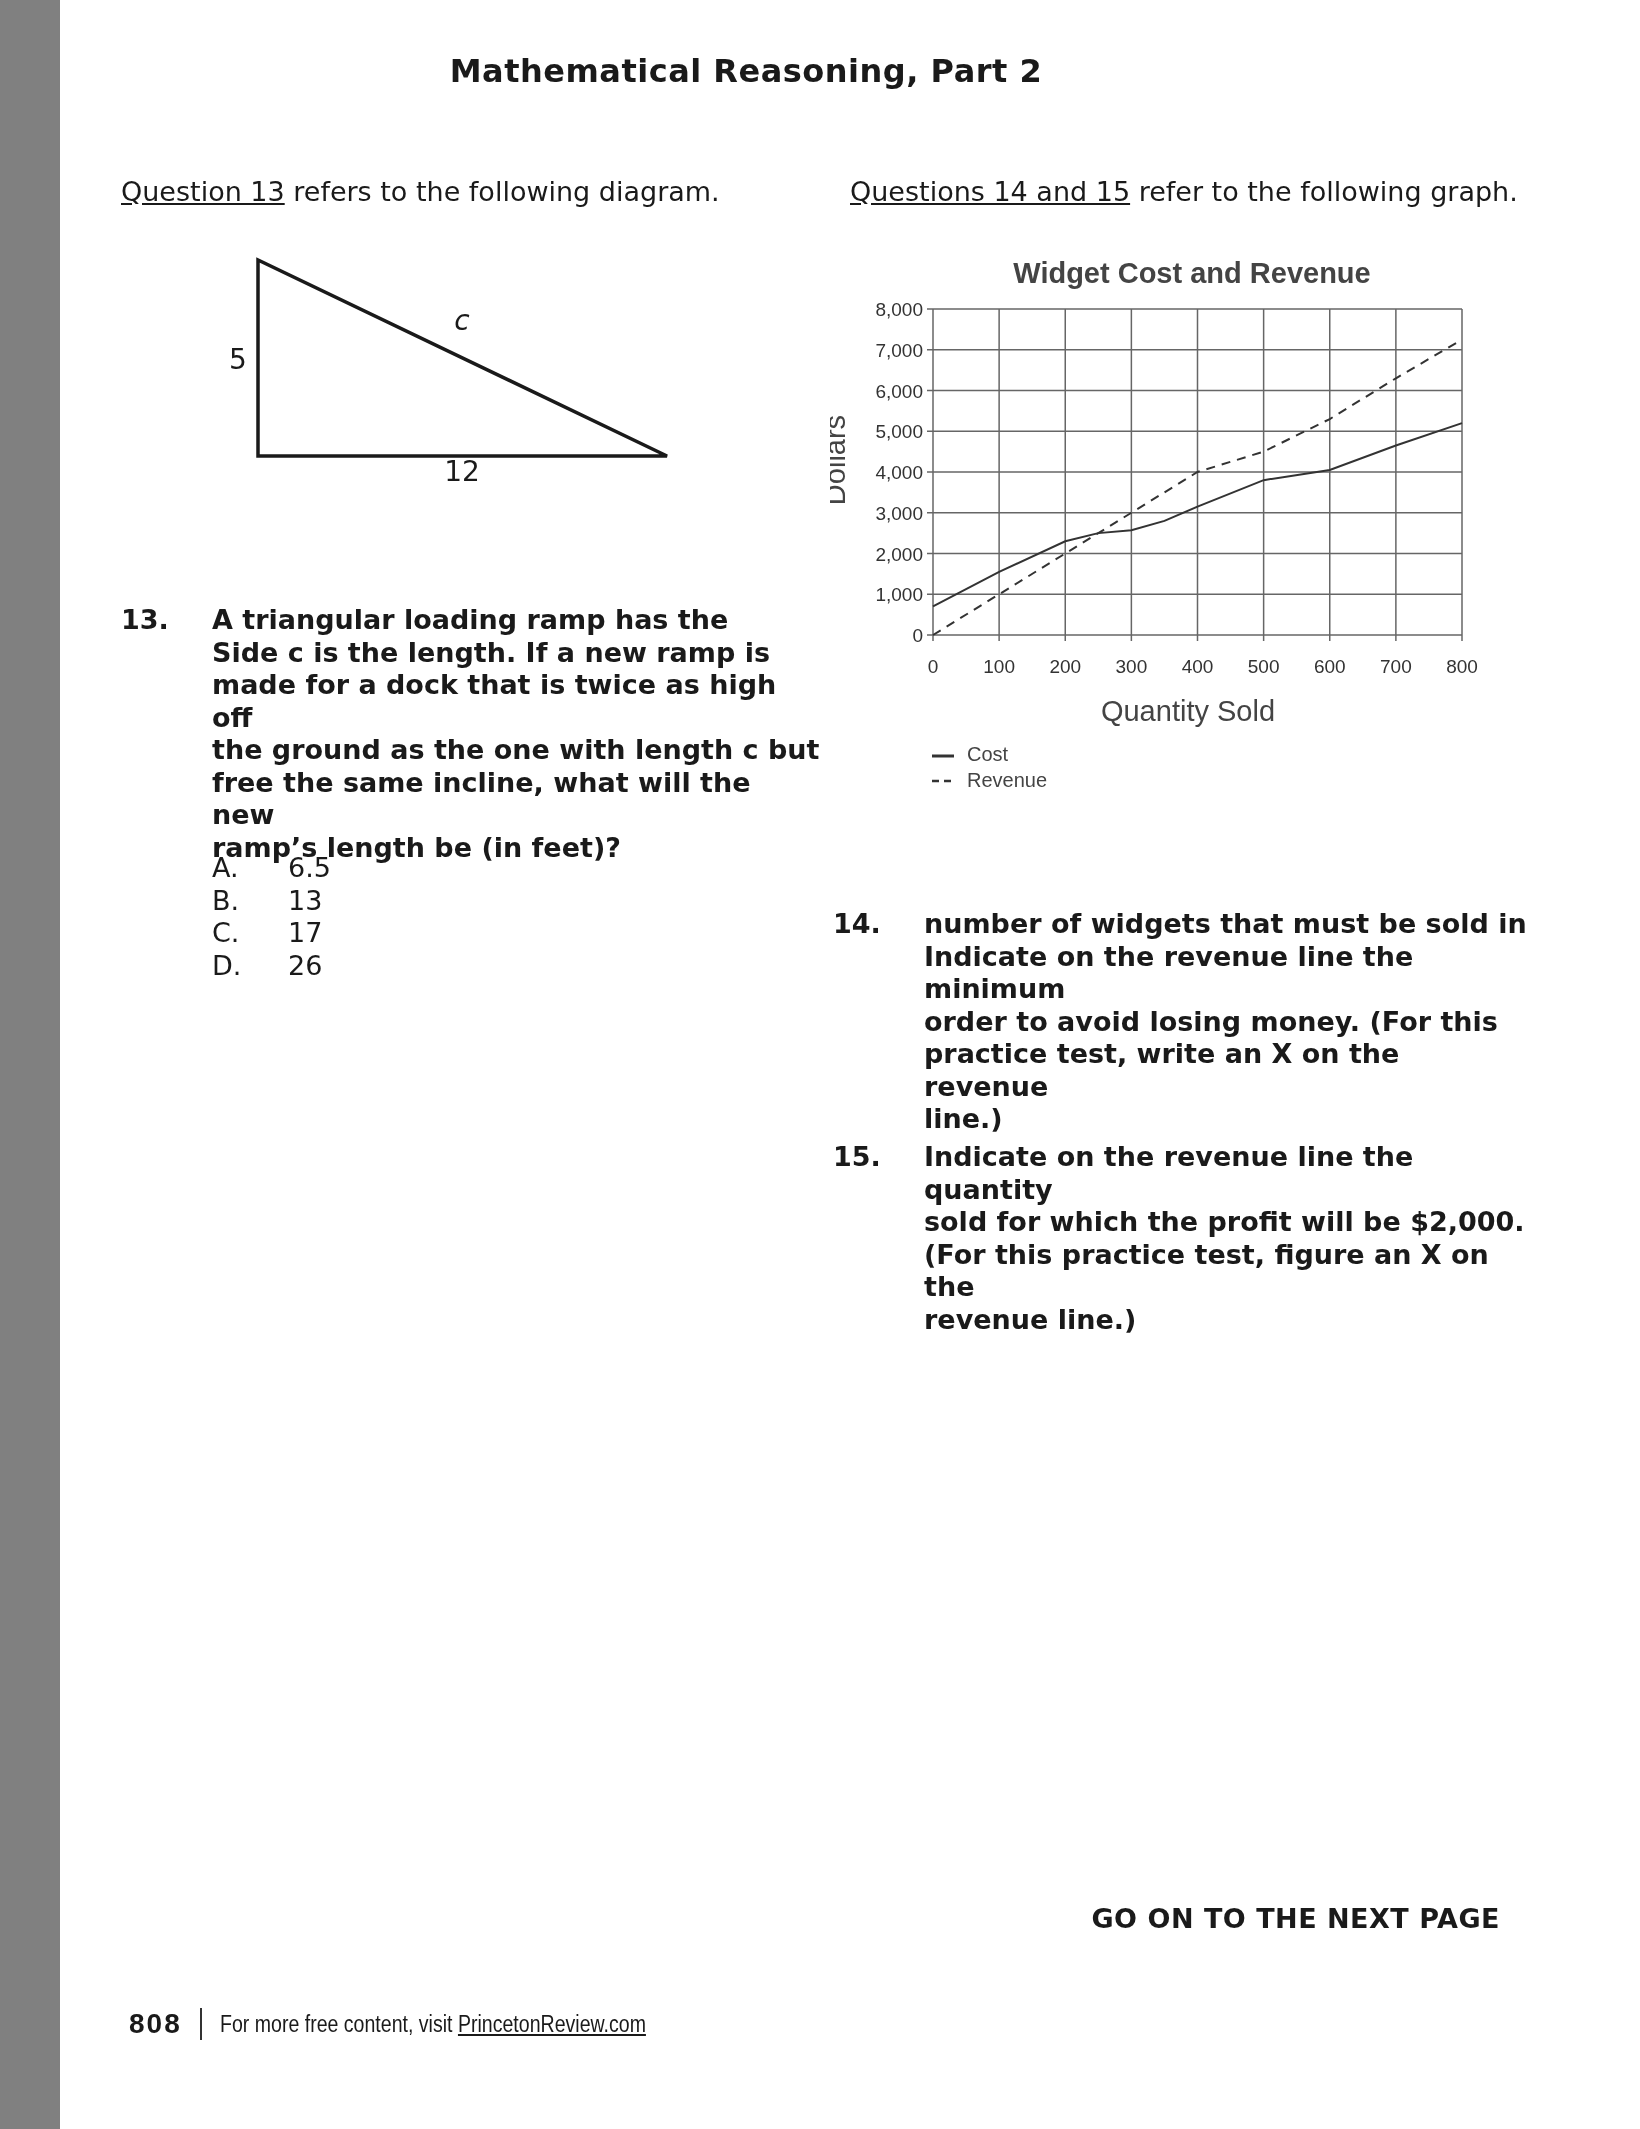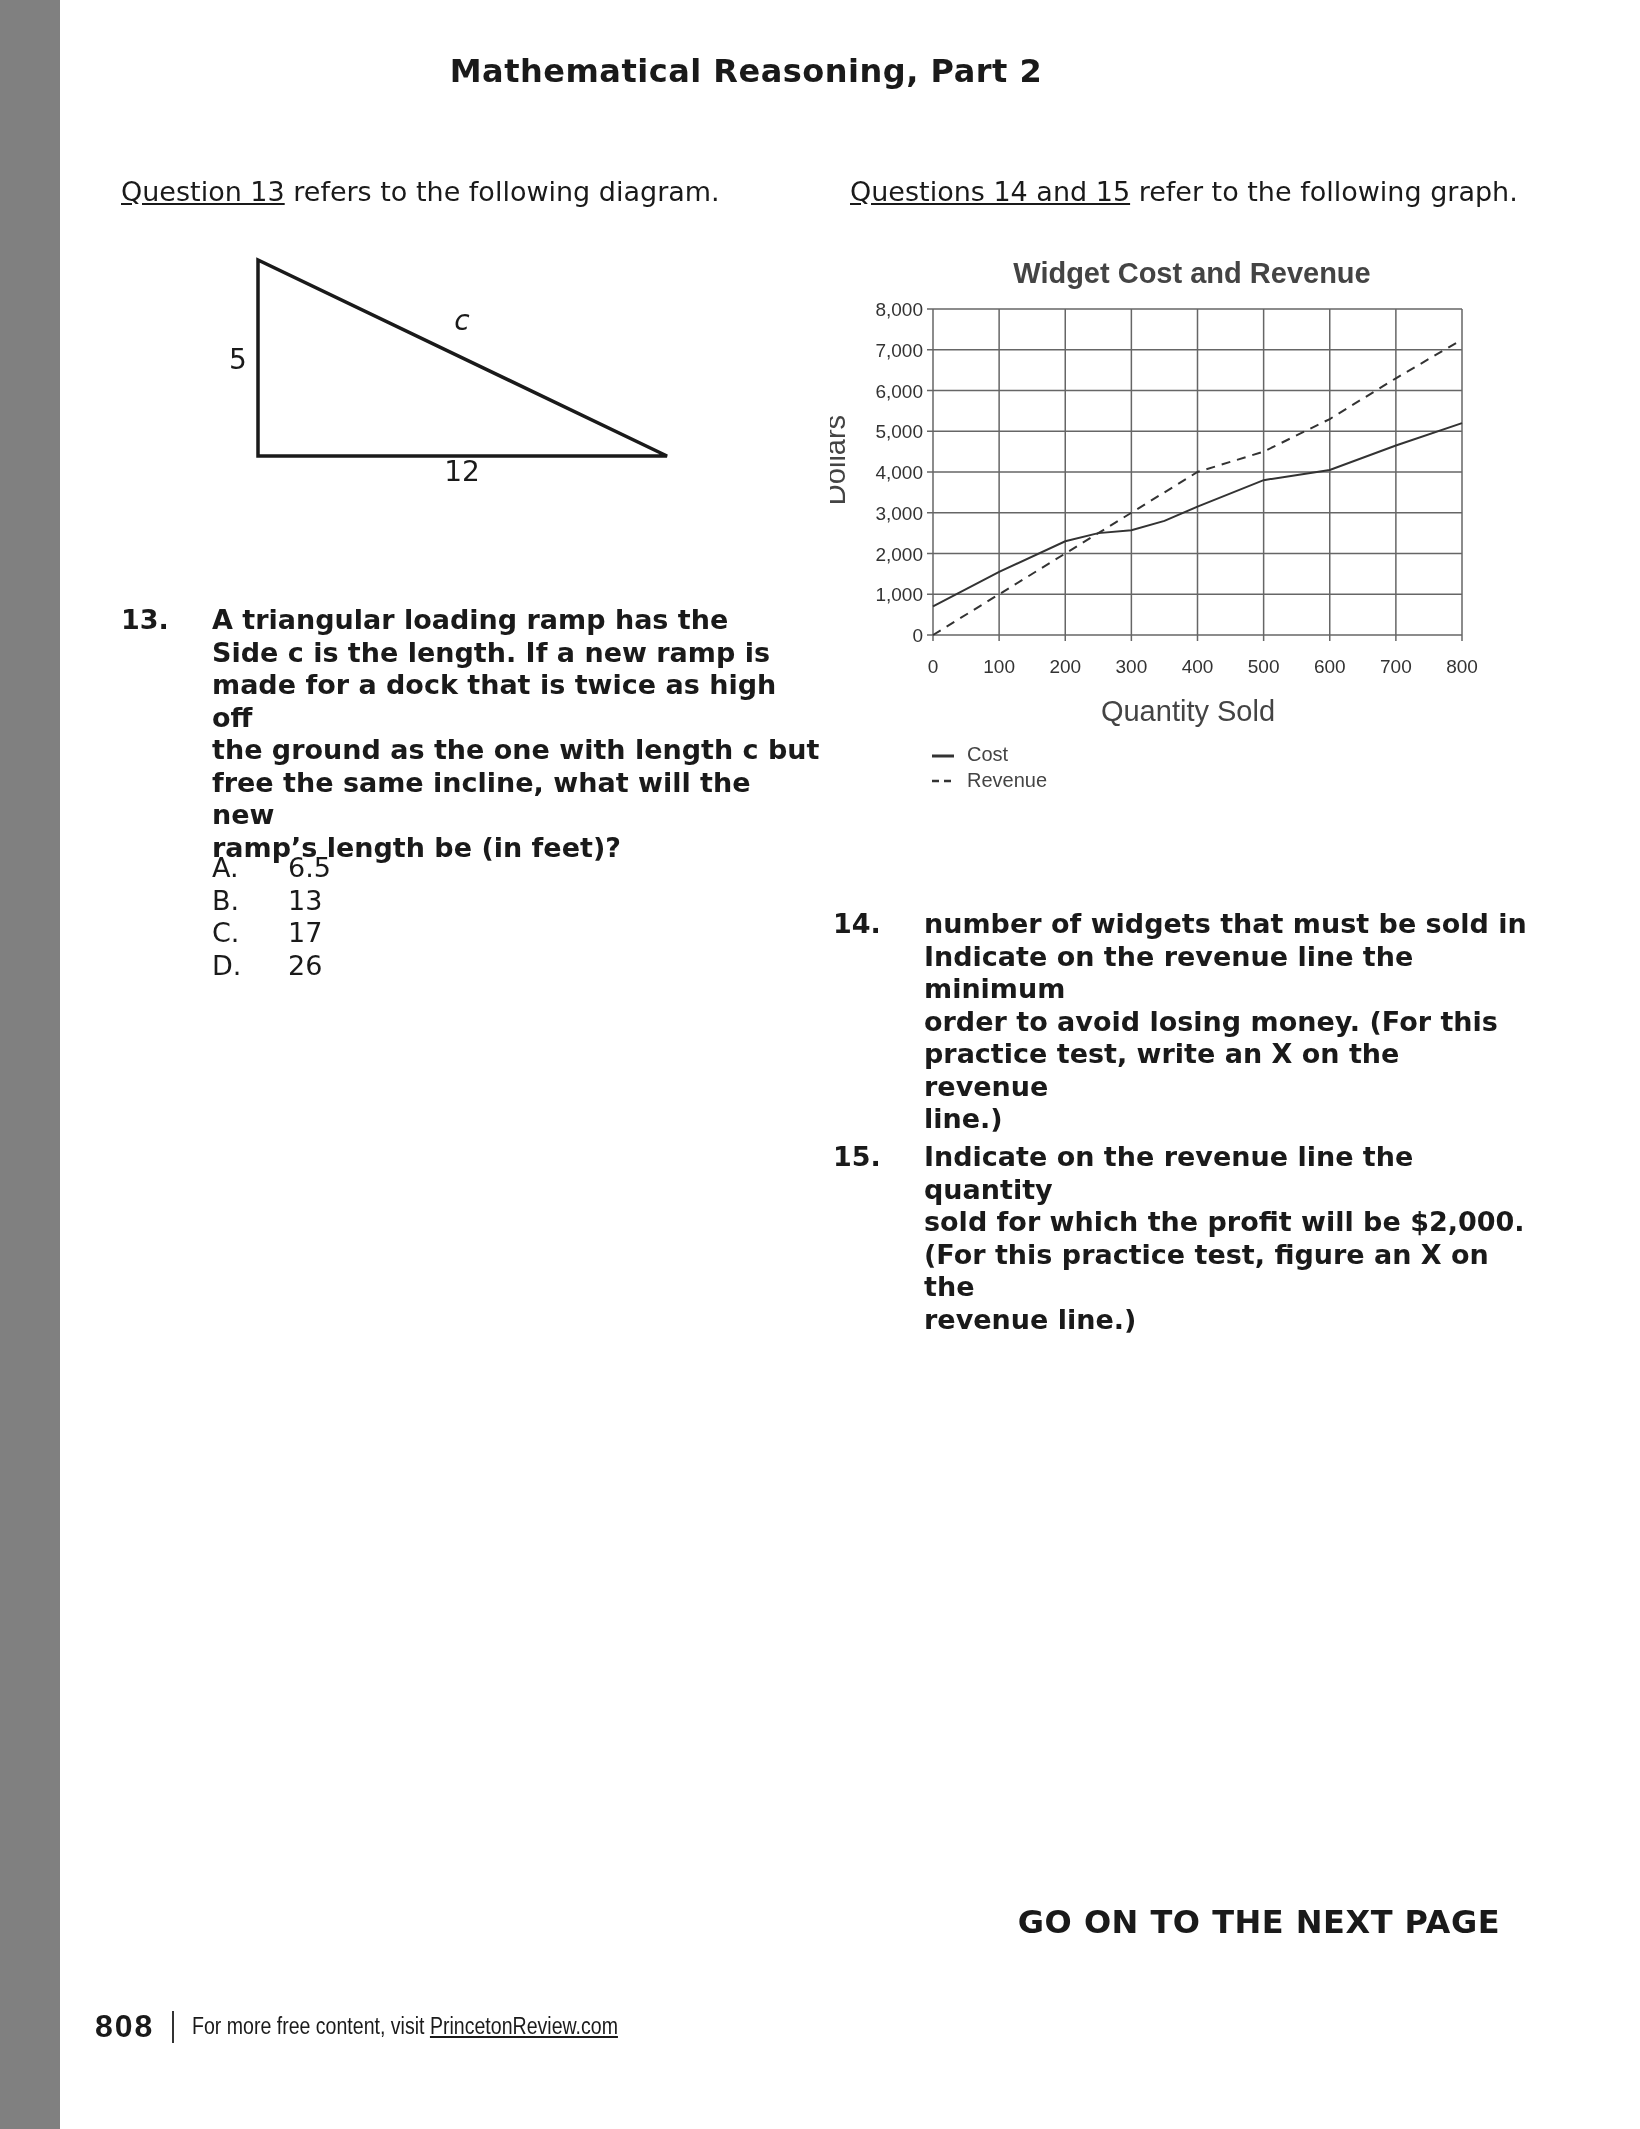--- a/index.html
+++ b/index.html
@@ -16,23 +16,23 @@
   .intro .u { text-decoration: underline; }
   .diagram { position: absolute; left: 200px; top: 245px; }
   .q { position: absolute; font-size: 27px; line-height: 32.5px; font-weight: bold; }
   .q .num { position: absolute; left: 0; top: 0; }
   .q .body { position: absolute; left: 91px; top: 0; }
   .choices { position: absolute; font-size: 27px; line-height: 32.5px; }
   .choice { display: flex; }
   .choice .letter { width: 76px; }
   .chart { position: absolute; left: 830px; top: 250px; }
   .chart text { font-family: "Liberation Sans", sans-serif; }
-  .go-next { position: absolute; top: 1903px; right: 140px; font-size: 32px; font-weight: bold; letter-spacing: 0.5px; margin-left: 32px; }
+  .go-next { position: absolute; top: 1903px; right: 140px; font-size: 27px; font-weight: bold; letter-spacing: 0.5px; margin-left: 32px; }
   .footer { position: absolute; top: 2008px; left: 95px; display: flex; align-items: center; font-family: "Liberation Sans", sans-serif; }
-  .footer .pnum { font-size: 32px; font-weight: bold; letter-spacing: 2px; }
+  .footer .pnum { font-size: 28px; font-weight: bold; letter-spacing: 2px; margin-left: 34px; }
   .footer .sep { width: 2px; height: 32px; background: #333; margin: 0 18px; }
   .footer .txt { font-size: 23px; transform: scaleX(0.85); transform-origin: left center; white-space: nowrap; }
   .footer .link { text-decoration: underline; }
 </style>
 </head>
 <body>
 
 <div class="sidebar-bar"></div>
 
 <div class="page-title">Mathematical Reasoning, Part 2</div>

